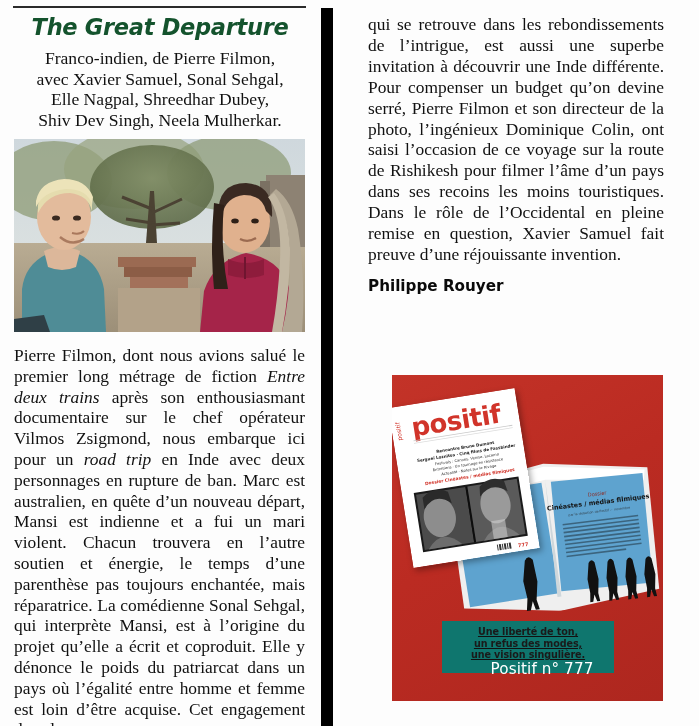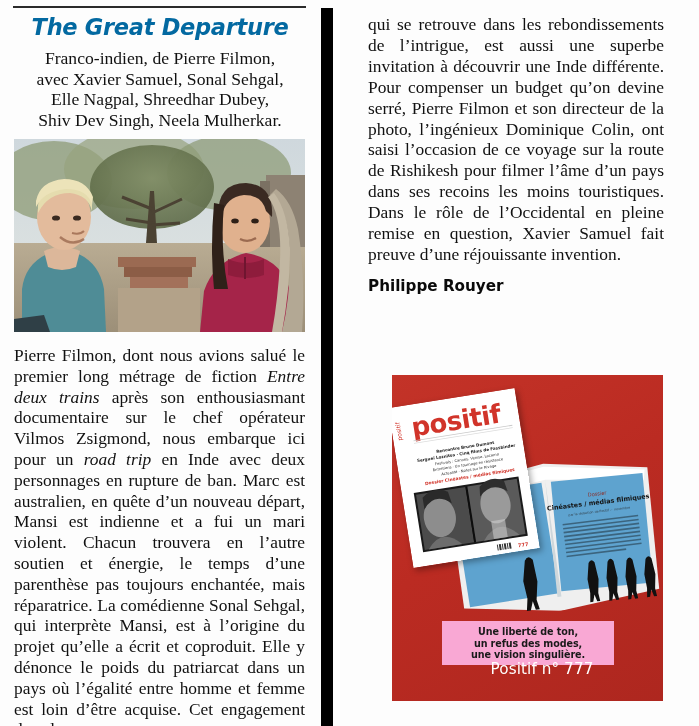--- a/index.html
+++ b/index.html
@@ -54,21 +54,21 @@
 
   .film-title {
     font-family: "DejaVu Sans", sans-serif;
     font-weight: bold;
     font-style: italic;
     font-size: 22.5px;
     line-height: 26px;
     text-align: center;
     letter-spacing: -0.3px;
     margin: 0 0 2px 0;
-    color: #0369a1;
+    color: #14532d;
   }
 
   .credits {
     font-family: "Liberation Serif", serif;
     font-size: 17.6px;
     line-height: 20.6px;
     text-align: center;
     margin: 8px;
     color: #111;
   }
@@ -161,24 +161,25 @@
     height: 162px;
     transform: rotate(-9deg);
     box-shadow: 2px 3px 6px rgba(0,0,0,.35);
   }
 
   .tagline-box {
     position: absolute;
     left: 50px;
     top: 246px;
     width: 172px;
-    background: #f9a8d4;
+    background: #0f766e;
     text-align: center;
-    padding: 5px 4px 4px 4px;
+    padding: 5px 4px 12px 4px;
     box-sizing: border-box;
+    text-decoration: underline;
   }
   .tagline-box .tl {
     display: block;
     font-family: "DejaVu Sans", sans-serif;
     font-weight: bold;
     font-size: 9.6px;
     line-height: 11.6px;
     color: #1a1a1a;
     letter-spacing: -0.1px;
   }

